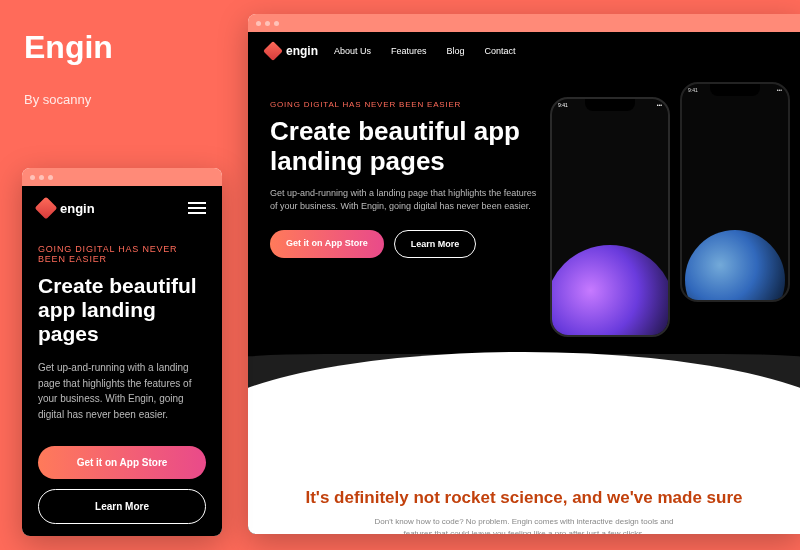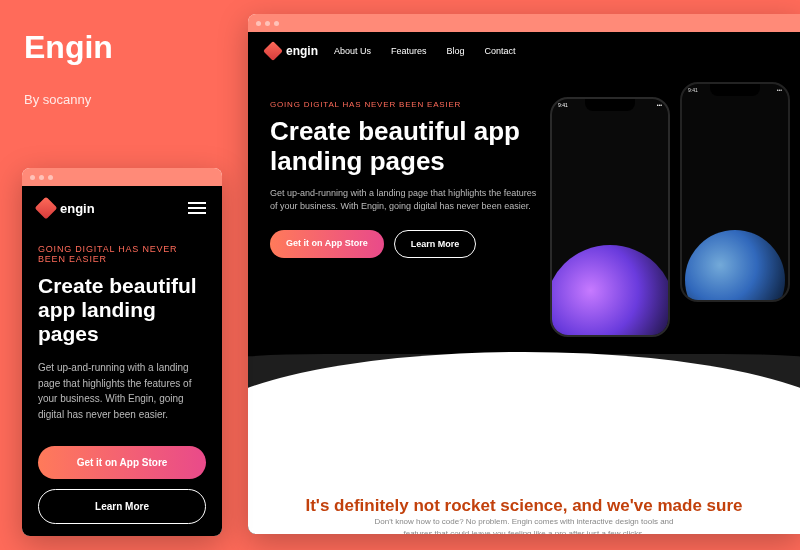--- a/index.html
+++ b/index.html
@@ -201,20 +201,21 @@
 .below h2 {
   color: #c2410c;
   font-size: 17px;
   font-weight: 700;
   line-height: 1.25;
 }
 .below p {
   color: #888;
   font-size: 8px;
   line-height: 1.5;
+  margin-top: 8px;
   max-width: 320px;
   margin-left: auto; margin-right: auto;
 }
 
 
 .mobile {
   left: 22px; top: 168px;
   width: 200px; height: 368px;
 }
 .mobile .content {

